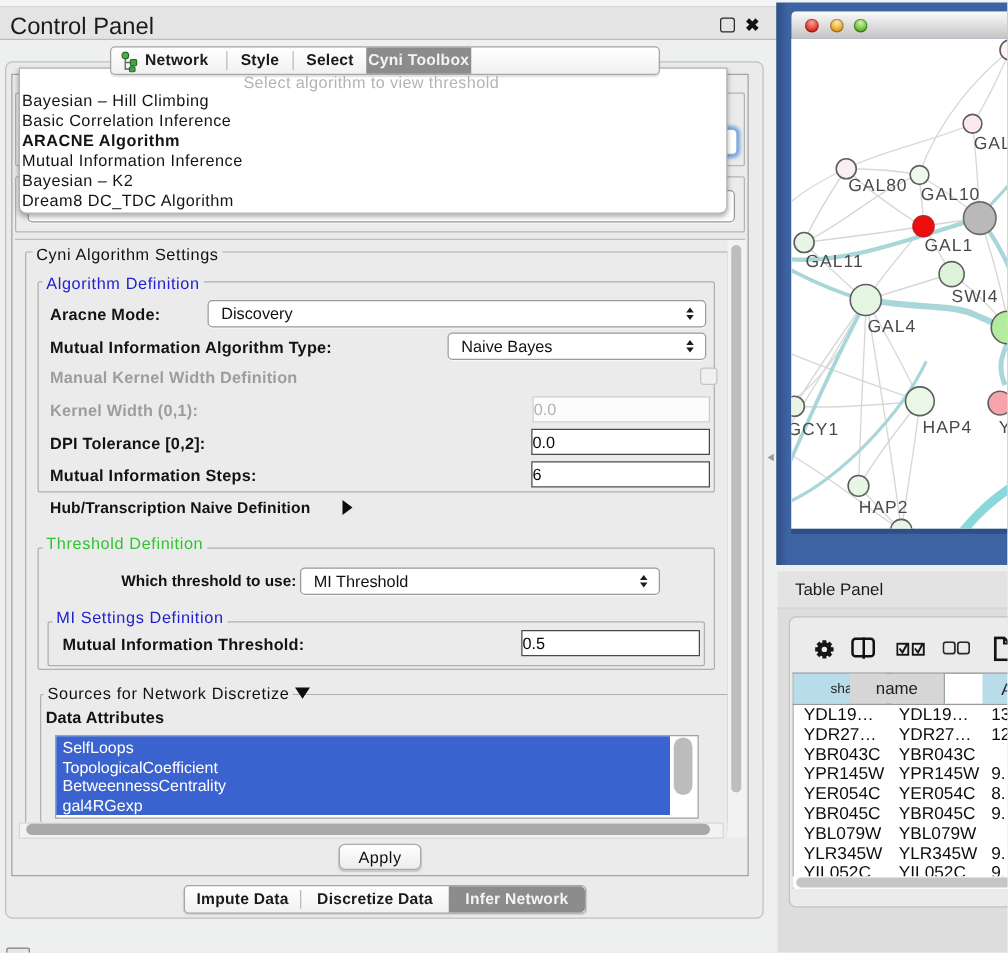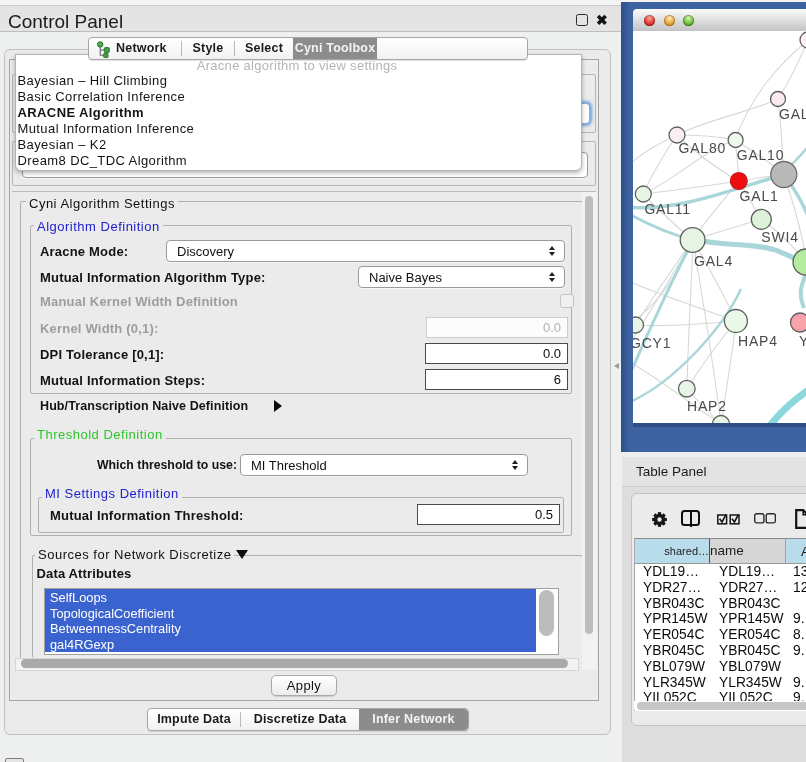--- a/index.html
+++ b/index.html
@@ -8,21 +8,21 @@
 .lbl{font-weight:bold;font-size:13px;letter-spacing:0.2px;color:#131313;white-space:nowrap}
 .dis{color:#9d9d9d}
 .combo{position:absolute;background:#fff;border:1px solid #9a9a9a;border-radius:4px;
   box-shadow:inset 0 1px 0 #fff, 0 1px 0 rgba(255,255,255,.6);font-size:13px;color:#111}
 .combo .ct{position:absolute;left:10px;top:50%;transform:translateY(-50%);white-space:nowrap}
 .updn{position:absolute;right:8px;top:50%;margin-top:-5px;width:7px;height:10px}
 .updn:before{content:"";position:absolute;left:0;top:0;border-left:3.5px solid transparent;
   border-right:3.5px solid transparent;border-bottom:4px solid #1c1c1c}
 .updn:after{content:"";position:absolute;left:0;bottom:0;border-left:3.5px solid transparent;
   border-right:3.5px solid transparent;border-top:4px solid #1c1c1c}
-.tf{position:absolute;background:#fff;font-size:13px;color:#0a0a0a;text-align:right}
+.tf{position:absolute;background:#fff;font-size:13px;color:#0a0a0a;}
 .grpt{position:absolute;font-size:13px;letter-spacing:0.5px;background:#ebebeb;padding:0 3px;white-space:nowrap}
 .tabbar{position:absolute;height:21px;background:linear-gradient(#ffffff,#f1f1f1);
   border:1px solid #a6a6a6;border-radius:4px;box-shadow:0 1px 1px rgba(0,0,0,.12)}
 .tab{position:absolute;top:0;height:21px;line-height:21px;font-size:12.5px;font-weight:bold;letter-spacing:0.2px;color:#1b1b1b;
   text-align:center;white-space:nowrap}
 .tabsel{background:#8c8c8c;color:#f4f4f4}
 .tsep{position:absolute;top:3px;height:15px;width:1px;background:#b9b9b9}
 </style></head>
 <body>
 
@@ -61,21 +61,21 @@
     <span class="ct">Naive Bayes</span>
     <span class="updn"></span>
   </div>
 
 <div class="lbl dis abs" style="left:40px;top:294px">Manual Kernel Width Definition</div>
 <div class="abs" style="left:560px;top:294px;width:12px;height:12px;background:#f0f0f0;border:1px solid #c4c4c4;border-radius:3px"></div>
 
 <div class="lbl dis abs" style="left:40px;top:320.5px">Kernel Width (0,1):</div>
 <div class="tf" style="left:426px;top:317px;width:134px;height:19px;border:1px solid #cdcdcd;background:#fcfcfc;color:#b2b2b2;padding-right:6px;line-height:19px">0.0</div>
 
-<div class="lbl abs" style="left:40px;top:347px">DPI Tolerance [0,1]:</div>
+<div class="lbl abs" style="left:40px;top:347px">DPI Tolerance [0,2]:</div>
 <div class="tf" style="left:425px;top:342.5px;width:135px;height:19px;border:1.5px solid #4a4a4a;padding-right:6px;line-height:19px">0.0</div>
 
 <div class="lbl abs" style="left:40px;top:373px">Mutual Information Steps:</div>
 <div class="tf" style="left:425px;top:368.5px;width:135px;height:19px;border:1.5px solid #4a4a4a;padding-right:6px;line-height:19px">6</div>
 
 <div class="lbl abs" style="left:40px;top:399px;font-size:12.5px;letter-spacing:0.1px">Hub/Transcription Naive Definition</div>
 <div class="abs" style="left:274px;top:400px;width:0;height:0;border-top:6.3px solid transparent;border-bottom:6.3px solid transparent;border-left:8.8px solid #0c0c0c"></div>
 
 <div class="abs" style="left:30px;top:438px;width:540px;height:96px;border:1px solid #b0b0b0;border-radius:2px"></div>
 <div class="grpt" style="left:34px;top:427px;color:#2ec52e">Threshold Definition</div>
@@ -111,21 +111,21 @@
 <div class="tabbar" style="left:147px;top:708px;width:320px">
   <div class="tab" style="left:0;width:92px">Impute Data</div>
   <div class="tsep" style="left:92px"></div>
   <div class="tab" style="left:93px;width:118px">Discretize Data</div>
   <div class="tab tabsel" style="left:211px;width:109px;border-radius:0 4px 4px 0">Infer Network</div>
 </div>
 
 <div class="abs" style="left:4.5px;top:757.5px;width:17px;height:16px;border:1.6px solid #7e7e7e;background:#e6e6e6;border-radius:2px"></div>
 
 <div class="abs" style="left:14.5px;top:54px;width:565px;height:115px;background:#fff;border:1px solid #b4b4b4;border-radius:0 0 6px 6px;box-shadow:0 2px 4px rgba(0,0,0,.3);z-index:50"></div>
-<div class="abs" style="left:14.5px;top:58px;width:565px;text-align:center;font-size:13px;letter-spacing:0.3px;color:#b4b4b4;z-index:51">Aracne algorithm to view settings</div>
+<div class="abs" style="left:14.5px;top:58px;width:565px;text-align:center;font-size:13px;letter-spacing:0.3px;color:#b4b4b4;z-index:51">Select algorithm to view threshold</div>
 <div class="abs" style="left:17.5px;top:72.5px;font-size:13px;letter-spacing:0.4px;color:#141414;line-height:16px;z-index:51">Bayesian – Hill Climbing<br>Basic Correlation Inference<br><b>ARACNE Algorithm</b><br>Mutual Information Inference<br>Bayesian – K2<br>Dream8 DC_TDC Algorithm</div>
 
 <div class="tabbar" style="left:88px;top:37px;width:438px;z-index:60">
   <div class="tab" style="left:27px;width:65px;text-align:left">Network</div>
   <svg class="abs" style="left:8px;top:2.5px;z-index:2" width="15" height="17" viewBox="0 0 15 17">
     <g stroke="#5a6a6a" stroke-width="1.1" fill="none">
       <path d="M3.2 4.5 V14.2 H7"></path>
         <path d="M3.2 9 H8"></path>
     </g>
     <circle cx="3.2" cy="3.4" r="2.7" fill="#4fae4f" stroke="#1e681e" stroke-width="0.9"></circle>
@@ -257,21 +257,21 @@
  <rect x="0.7" y="0.7" width="9.2" height="9.2" rx="2" fill="none" stroke="#2a2a2a" stroke-width="1.4"></rect>
  <rect x="12.2" y="0.7" width="9.2" height="9.2" rx="2" fill="none" stroke="#2a2a2a" stroke-width="1.4"></rect>
 </svg>
 <svg class="abs" style="left:795px;top:508.5px" width="14" height="20" viewBox="0 0 14 20">
  <path d="M1.2 1.2 h7 l4.6 4.6 v13 h-11.6 z" fill="none" stroke="#141414" stroke-width="2.2"></path>
  <path d="M8.2 1.2 v4.6 h4.6" fill="none" stroke="#141414" stroke-width="1.6"></path>
 </svg>
 
 <div class="abs" style="left:634px;top:538px;width:172px;height:172px;background:#fff;border-top:1px solid #8a8a8a;border-left:1px solid #aaa"></div>
 <div class="abs" style="left:634.5px;top:538.5px;width:74.5px;height:24.5px;background:#b9dcea;border-right:4px solid #0369a1;text-align:right;line-height:24.5px;font-size:11px;color:#222">shared…</div>
-<div class="abs" style="left:710px;top:538.5px;width:75px;height:24.5px;background:#d6d6d6;border-right:1px solid #9aa4a8;line-height:24.5px;font-size:13.5px;color:#222">name</div>
+<div class="abs" style="left:680px;top:538.5px;width:75px;height:24.5px;background:#d6d6d6;border-right:1px solid #9aa4a8;text-align:center;line-height:24.5px;font-size:13.5px;color:#222">name</div>
 <div class="abs" style="left:786px;top:538.5px;width:20px;height:24.5px;background:#b9dcea;overflow:hidden">
     <span style="position:absolute;left:15px;top:5px;font-size:13.5px;color:#222">AR</span>
   </div>
 <div class="abs" style="left:634px;top:563px;width:172px;height:1px;background:#9a9a9a"></div>
 
 <div class="abs" style="left:634px;top:564px;width:172px;height:138px;overflow:hidden">
  <div style="position:absolute;left:9px;top:0;font-size:13.8px;color:#0c0c0c;line-height:15.8px">YDL19…<br>YDR27…<br>YBR043C<br>YPR145W<br>YER054C<br>YBR045C<br>YBL079W<br>YLR345W<br>YIL052C</div>
  <div style="position:absolute;left:85px;top:0;font-size:13.8px;color:#0c0c0c;line-height:15.8px">YDL19…<br>YDR27…<br>YBR043C<br>YPR145W<br>YER054C<br>YBR045C<br>YBL079W<br>YLR345W<br>YIL052C</div>
  <div style="position:absolute;left:159px;top:0;font-size:13.8px;color:#0c0c0c;line-height:15.8px">13<br>12<br>&nbsp;<br>9.<br>8.<br>9.<br>&nbsp;<br>9.<br>9.</div>
 </div>

